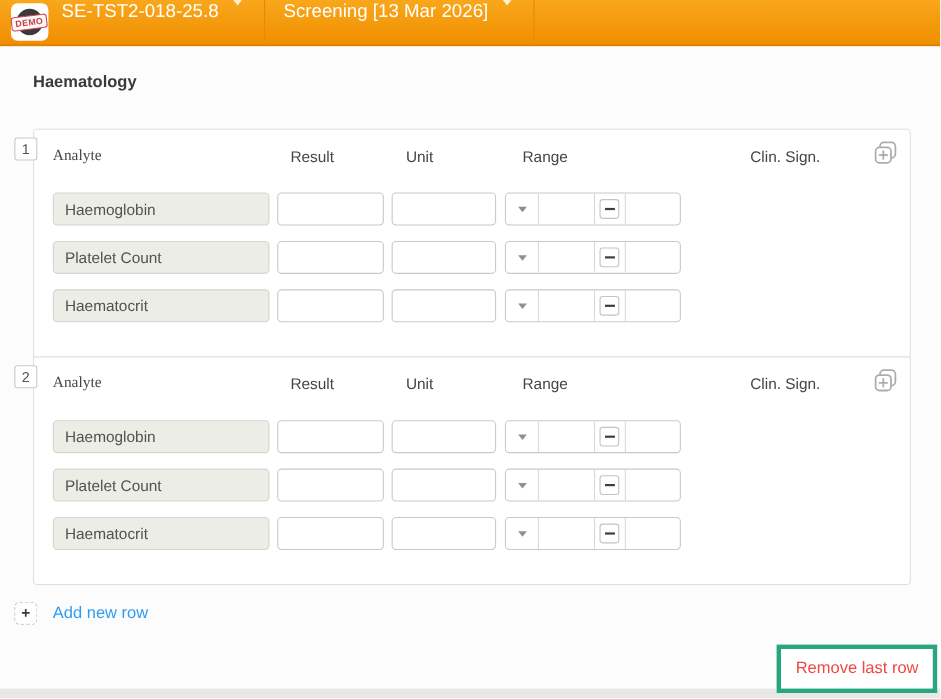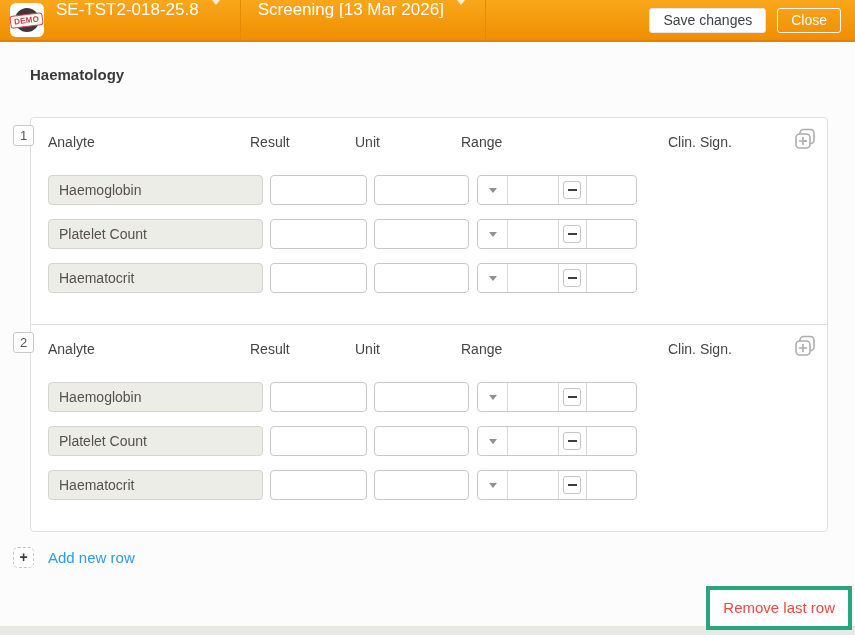--- a/index.html
+++ b/index.html
@@ -26,29 +26,29 @@
   
   .content { padding:0 27px 0 30px; position:relative; }
   .section-title { font-size:15px; font-weight:bold; color:#3A3A3A; margin-top:24px; }
 
   .card { position:relative; background:#fff; border:1px solid #E0E0E0; width:798px; padding:9px 17px 15px; }
   .card.first { margin-top:34px; border-radius:4px 4px 0 0; }
   .card.second { margin-top:-1px; border-radius:0 0 4px 4px; }
   .badge { position:absolute; left:-18px; top:7px; width:21px; height:21px; background:#fff; border:1px solid #C9C9C9; border-radius:3px; display:flex; align-items:center; justify-content:center; font-size:13px; color:#555; }
 
   .hdr-row { display:flex; align-items:center; height:30px; margin-bottom:18px; font-size:14px; color:#454545; }
-  .c-analyte { width:197px; }
-  .c-result { width:97px; margin-left:4px; padding-left:1px; }
+  .c-analyte { width:197px;font-family:Liberation Serif, serif; }
+  .c-result { width:97px; margin-left:18px; padding-left:1px; }
   .c-unit { width:95px; margin-left:7px; padding-left:2px; }
   .c-range { width:160px; margin-left:8px; padding-left:5px; }
   .c-clin { margin-left:52px; }
 
   .data-row { display:flex; align-items:center; height:30px; margin-bottom:14px; }
   .data-row:last-child { margin-bottom:16px; }
-  .analyte-field { width:215px; height:30px; background:#EDEDE7; border:1px solid #D5D5CC; border-radius:4px; display:flex; align-items:center; padding:0 10px; font-size:14px; color:#56524B; }
+  .analyte-field { width:197px; height:30px; background:#EDEDE7; border:1px solid #D5D5CC; border-radius:4px; display:flex; align-items:center; padding:0 10px; font-size:14px; color:#56524B; }
   .text-input { width:97px; height:30px; border:1px solid #C9C9C9; border-radius:4px; margin-left:7px; background:#fff; font-family:inherit; font-size:14px; padding:0 6px; outline:none; }
   .unit-input { width:95px; }
   .range-group { display:flex; width:160px; height:30px; border:1px solid #C9C9C9; border-radius:4px; margin-left:8px; background:#fff; align-items:stretch; overflow:hidden; }
   .rg-caret { width:30px; border-right:1px solid #D9D9D9; display:flex; align-items:center; justify-content:center; cursor:pointer; flex:0 0 auto; }
   .tri-gray { width:0; height:0; border-left:4px solid transparent; border-right:4px solid transparent; border-top:5px solid #909090; }
   .rg-input { flex:1; min-width:0; border:none; outline:none; background:transparent; font-family:inherit; font-size:13px; padding:0 4px; }
   .rg-dash { width:29px; border-left:1px solid #D9D9D9; border-right:1px solid #D9D9D9; display:flex; align-items:center; justify-content:center; flex:0 0 auto; }
   .dash-box { width:18px; height:18px; border:1px solid #C4C4C4; border-radius:3px; display:flex; align-items:center; justify-content:center; }
   .dash-bar { width:9px; height:2px; background:#3E3E3E; }
 
@@ -78,24 +78,20 @@
     <div class="tb-drop">
       <span>SE-TST2-018-25.8</span>
       <span class="caret-down"></span>
     </div>
     <div class="tb-divider"></div>
     <div class="tb-drop event">
       <span>Screening [13 Mar 2026]</span>
       <span class="caret-down"></span>
     </div>
     <div class="tb-divider"></div>
-    <div class="tb-actions">
-      <button class="btn-save">Save changes</button>
-      <button class="btn-close">Close</button>
-    </div>
   </header>
 
 
   <div class="content">
     <h2 class="section-title">Haematology</h2>
 
     <section class="card first">
       <div class="badge">1</div>
       <button class="copy-btn" title="">
         <svg width="24" height="24" viewBox="0 0 24 24" fill="none" stroke="#ADADAD" stroke-width="1.6">

